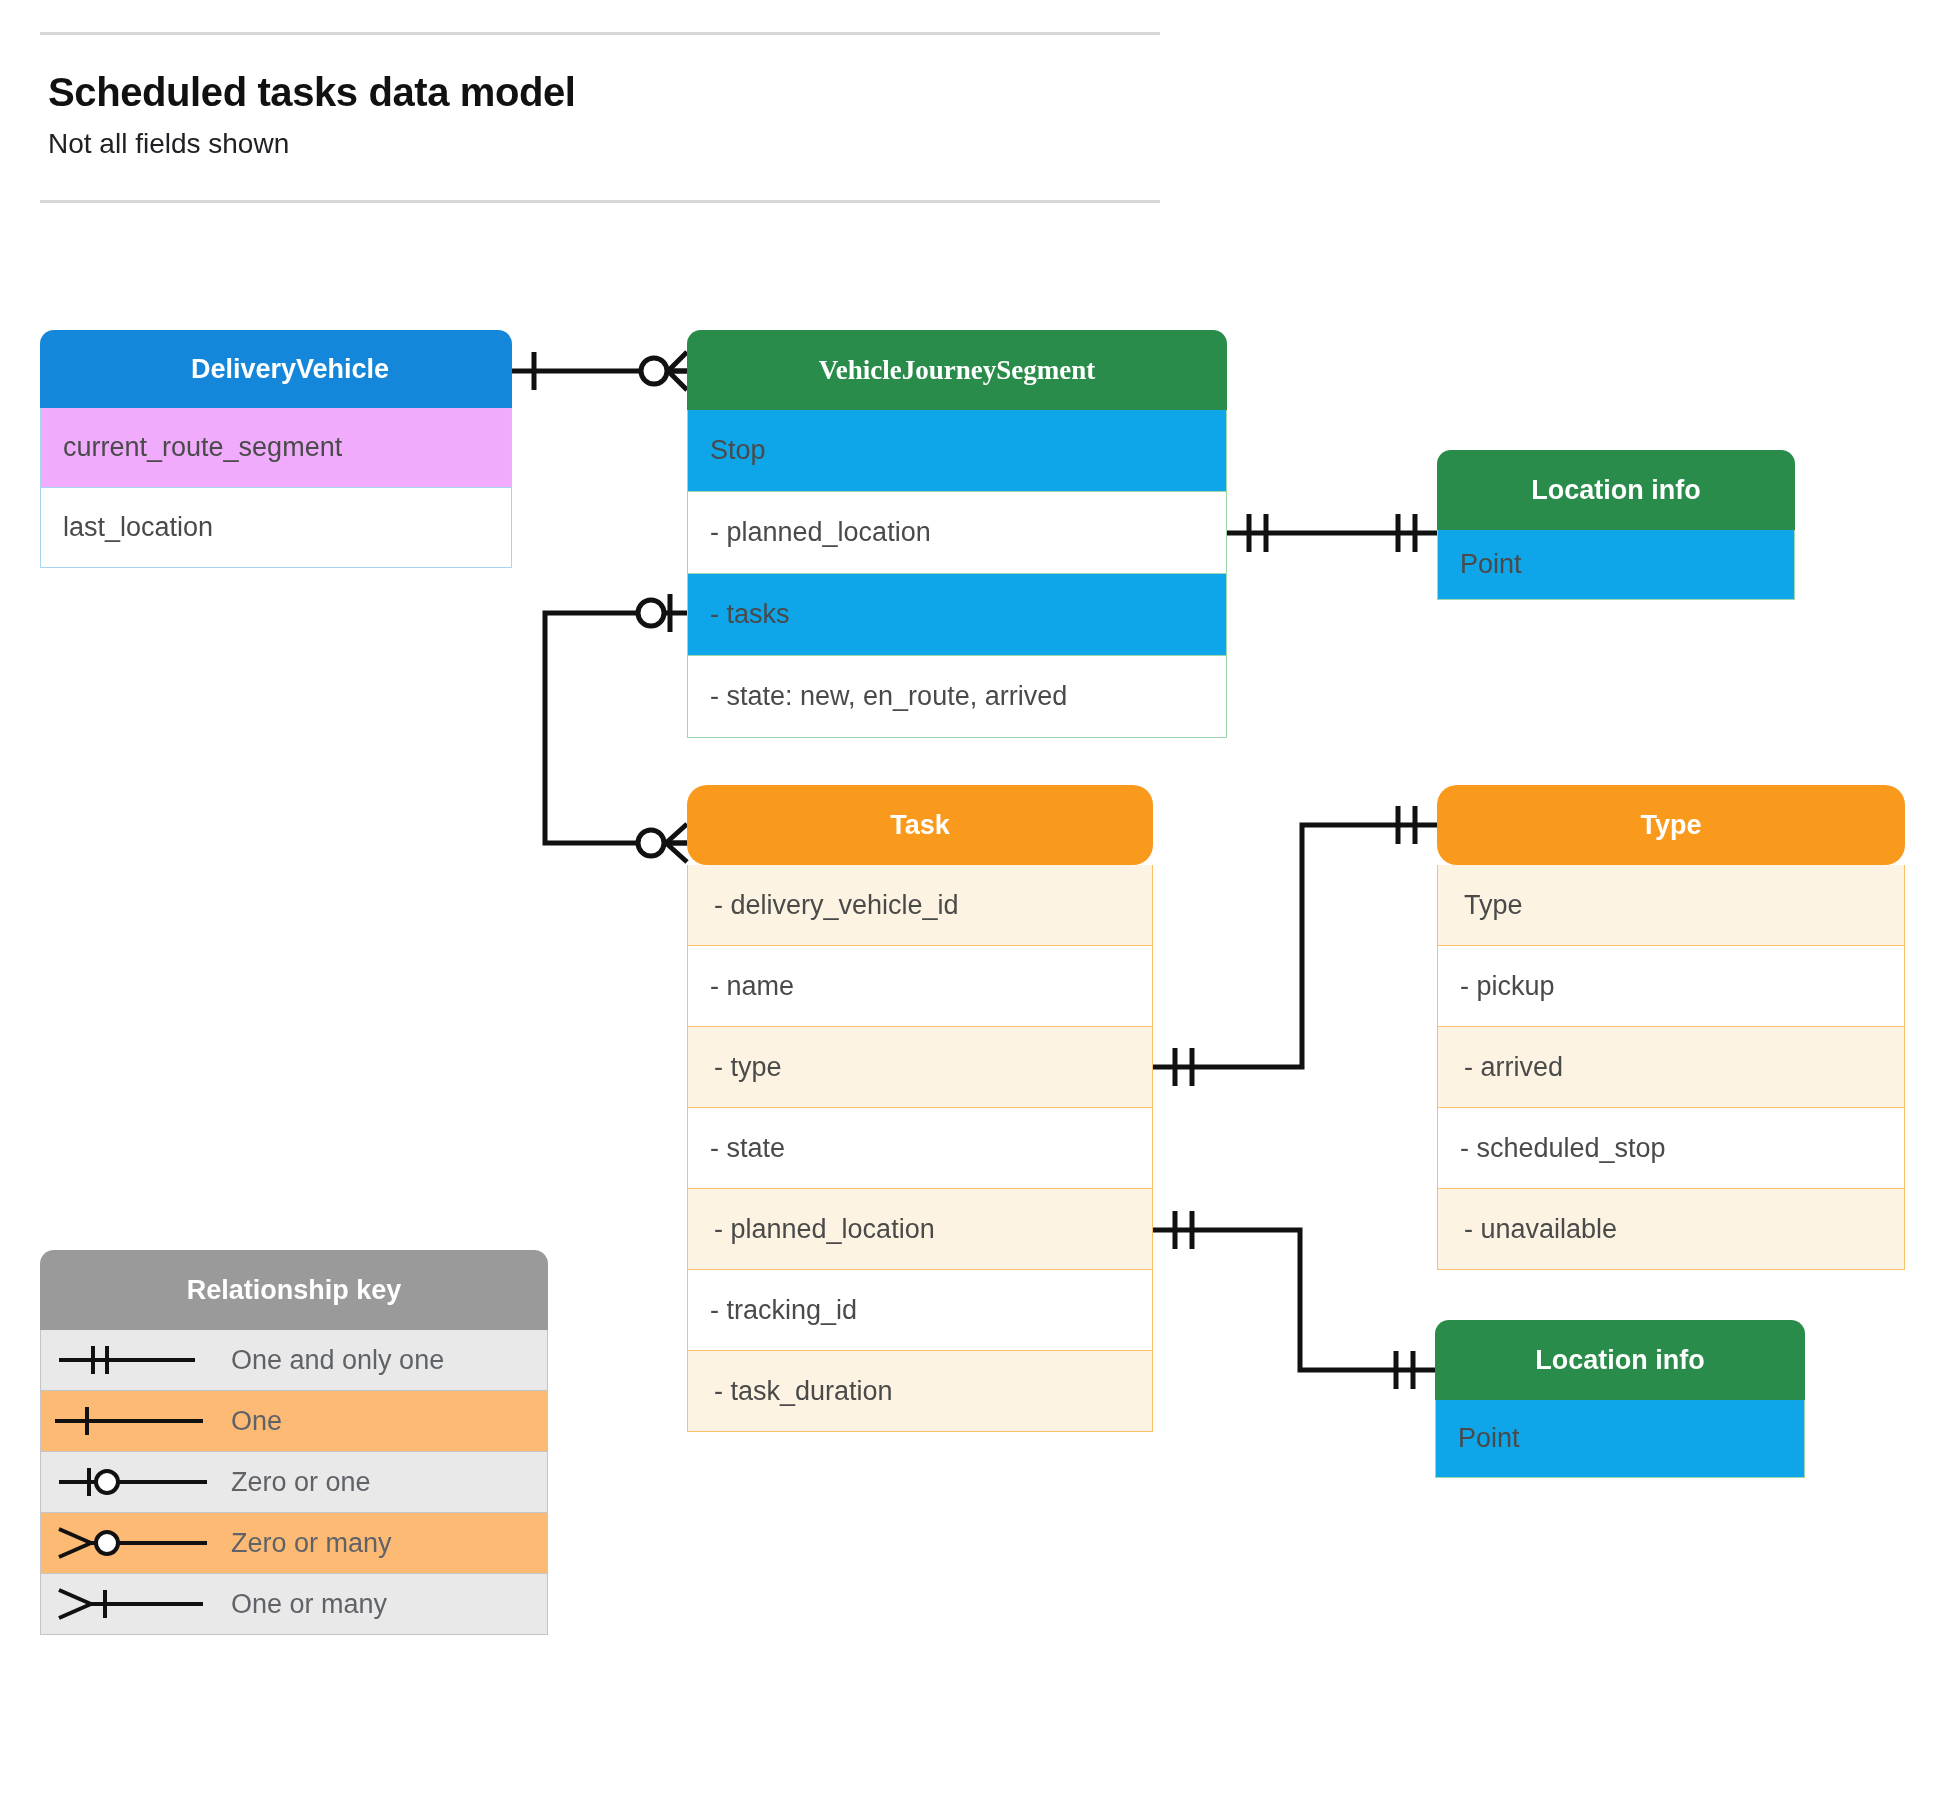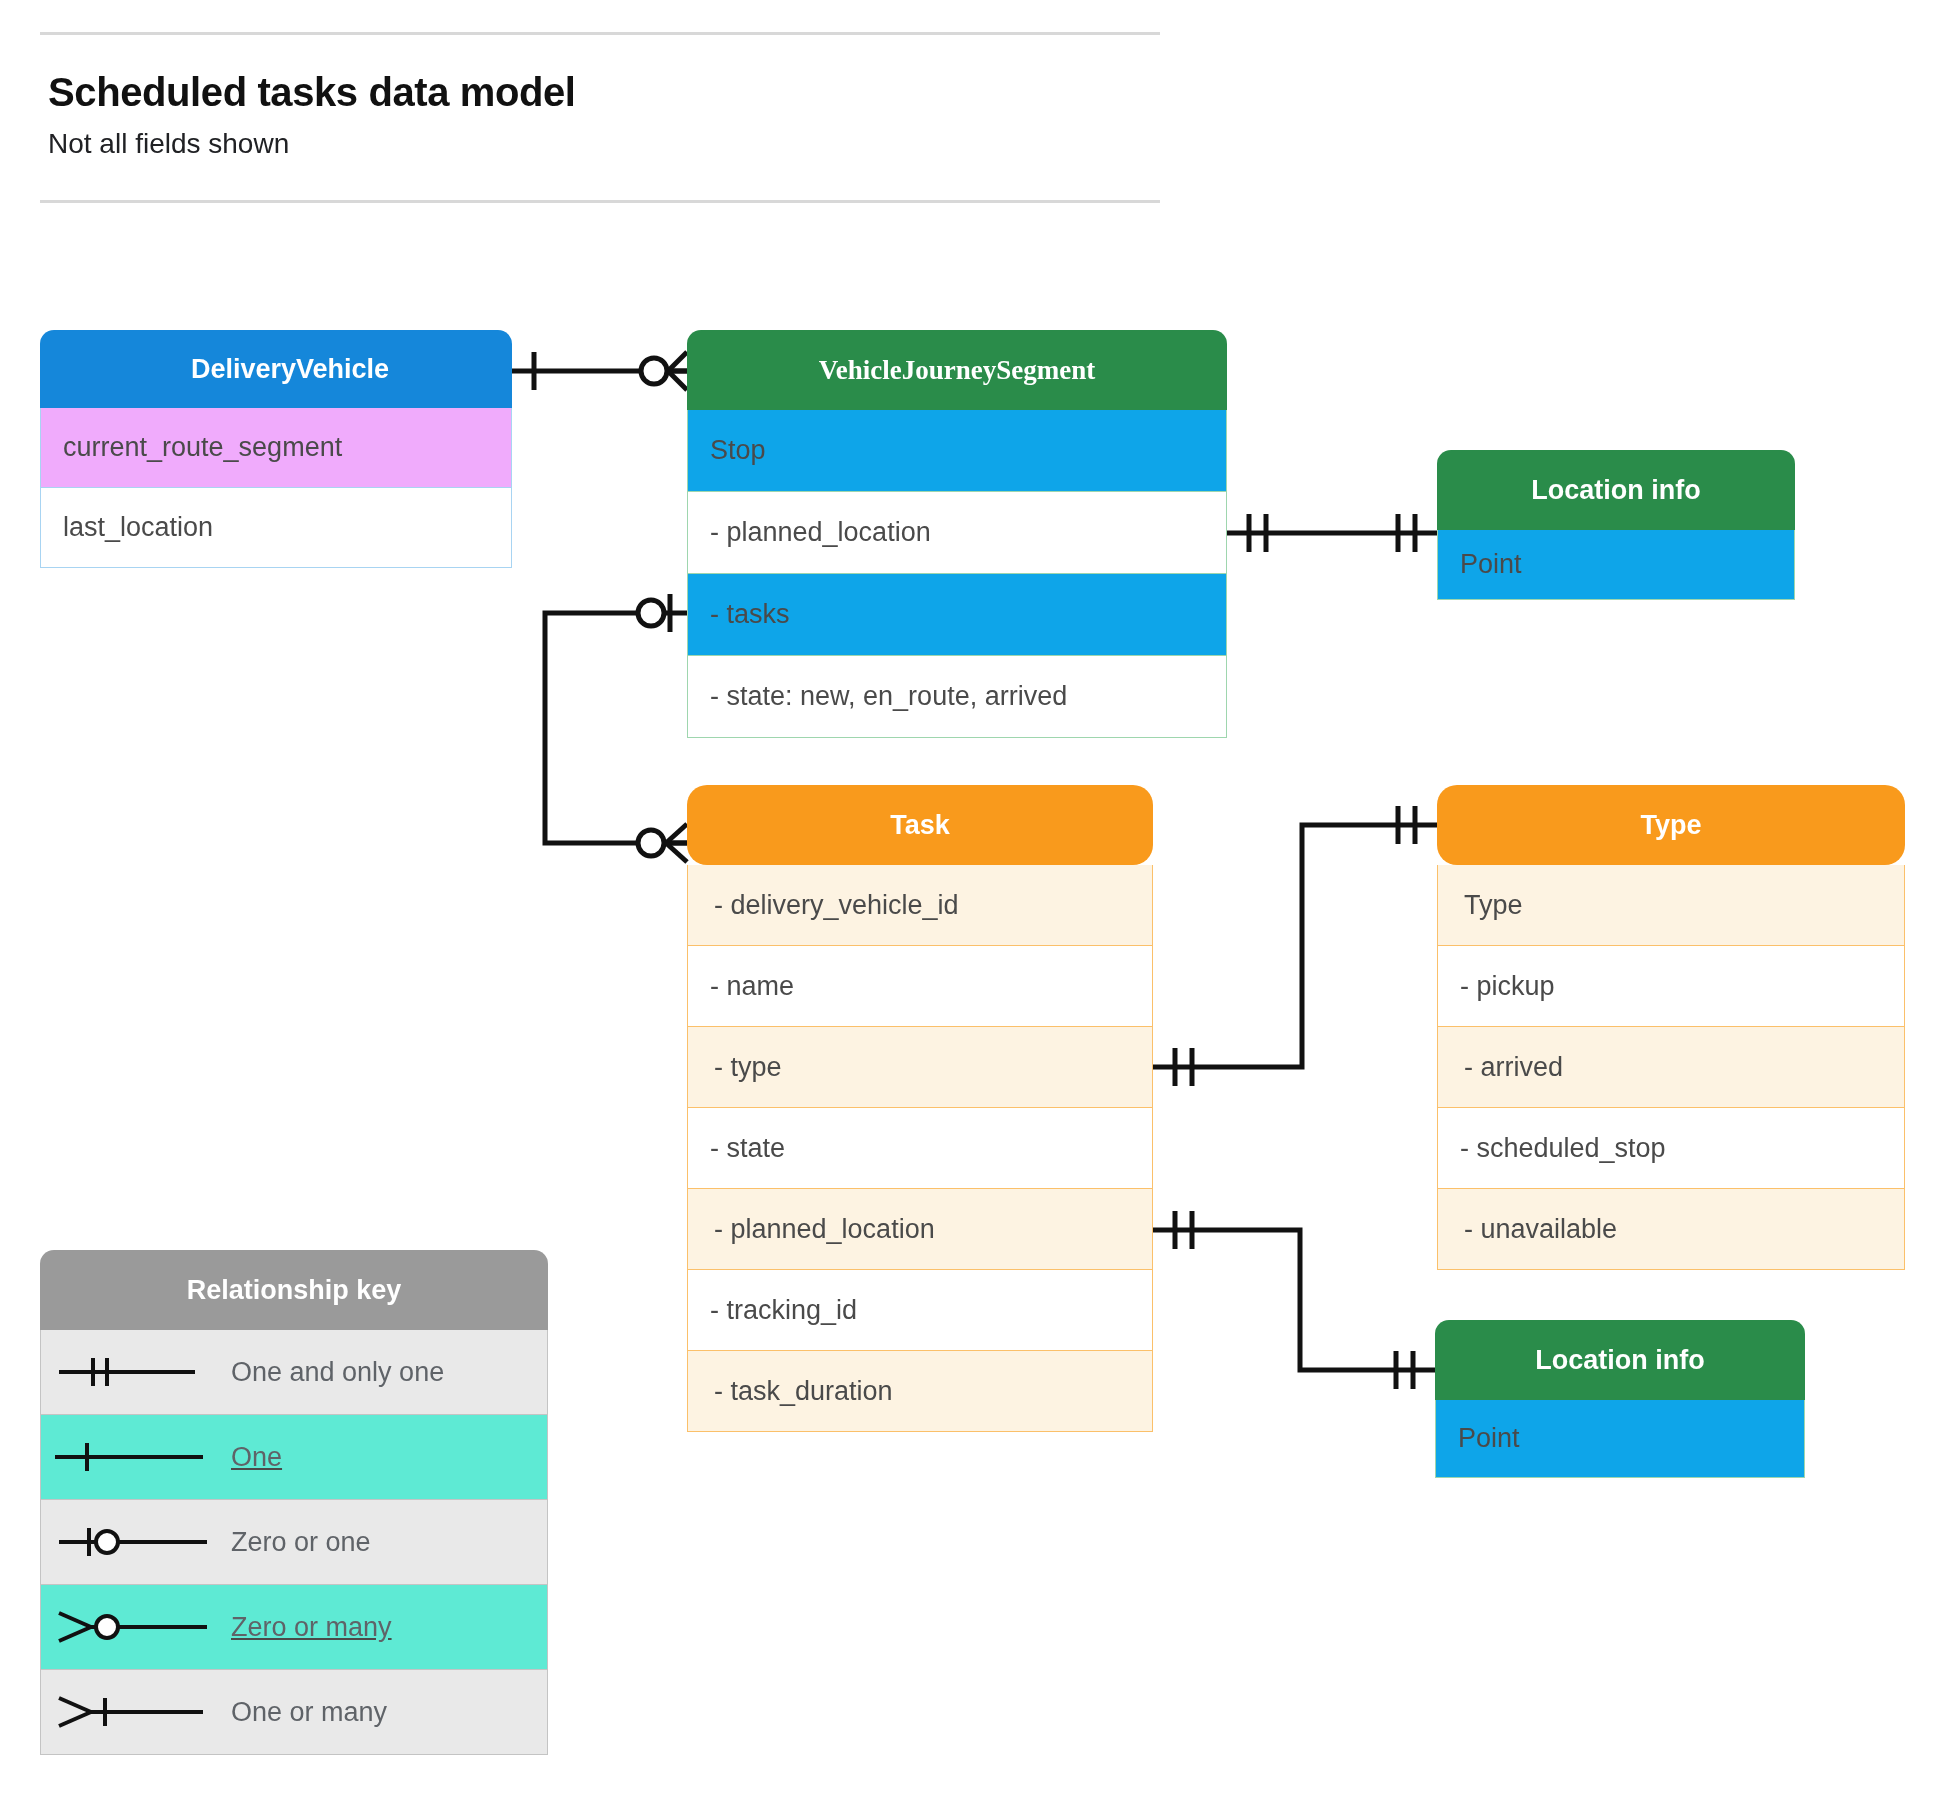--- a/index.html
+++ b/index.html
@@ -95,21 +95,21 @@
   
   .thm-orange .hdr { background: #f99a1c; border-radius: 20px; }
   .thm-orange .row { border-color: #fbc06a; }
   .thm-orange .row.alt  { background: #fdf3e2; padding-left: 26px; }
   .thm-orange .row.plain{ background: #ffffff; }
 
   
   .thm-grey .hdr { background: #9a9a9a; }
   .thm-grey .row { border-color: #c4c4c4; }
   .thm-grey .row.alt  { background: #e9e9e9; }
-  .thm-grey .row.plain{ background: #5eead4; text-decoration: underline; }
+  .thm-grey .row.plain{ background: #fdba74; }
 
   
   #box-delivery-vehicle { left: 40px;   top: 330px;  width: 472px; }
   #box-delivery-vehicle .hdr { height: 78px; }
   #box-delivery-vehicle .row { height: 80px; }
 
   #box-vjs { left: 687px; top: 330px; width: 540px; }
   #box-vjs .hdr { height: 80px; font-family: Liberation Serif, serif; }
   #box-vjs .row { height: 82px; }
 
@@ -124,21 +124,21 @@
   #box-type { left: 1437px; top: 785px; width: 468px; }
   #box-type .hdr { height: 80px; }
   #box-type .row { height: 81px; }
 
   #box-loc-bottom { left: 1435px; top: 1320px; width: 370px; }
   #box-loc-bottom .hdr { height: 80px; }
   #box-loc-bottom .row { height: 78px; }
 
   #box-legend { left: 40px; top: 1250px; width: 508px; }
   #box-legend .hdr { height: 80px; }
-  #box-legend .row { height: 85px; padding-left: 0; }
+  #box-legend .row { height: 61px; padding-left: 0; }
 
   
   .legend-sym {
     width: 190px;
     flex: none;
     display: flex;
     align-items: center;
     justify-content: flex-start;
     padding-left: 14px;
     box-sizing: border-box;

